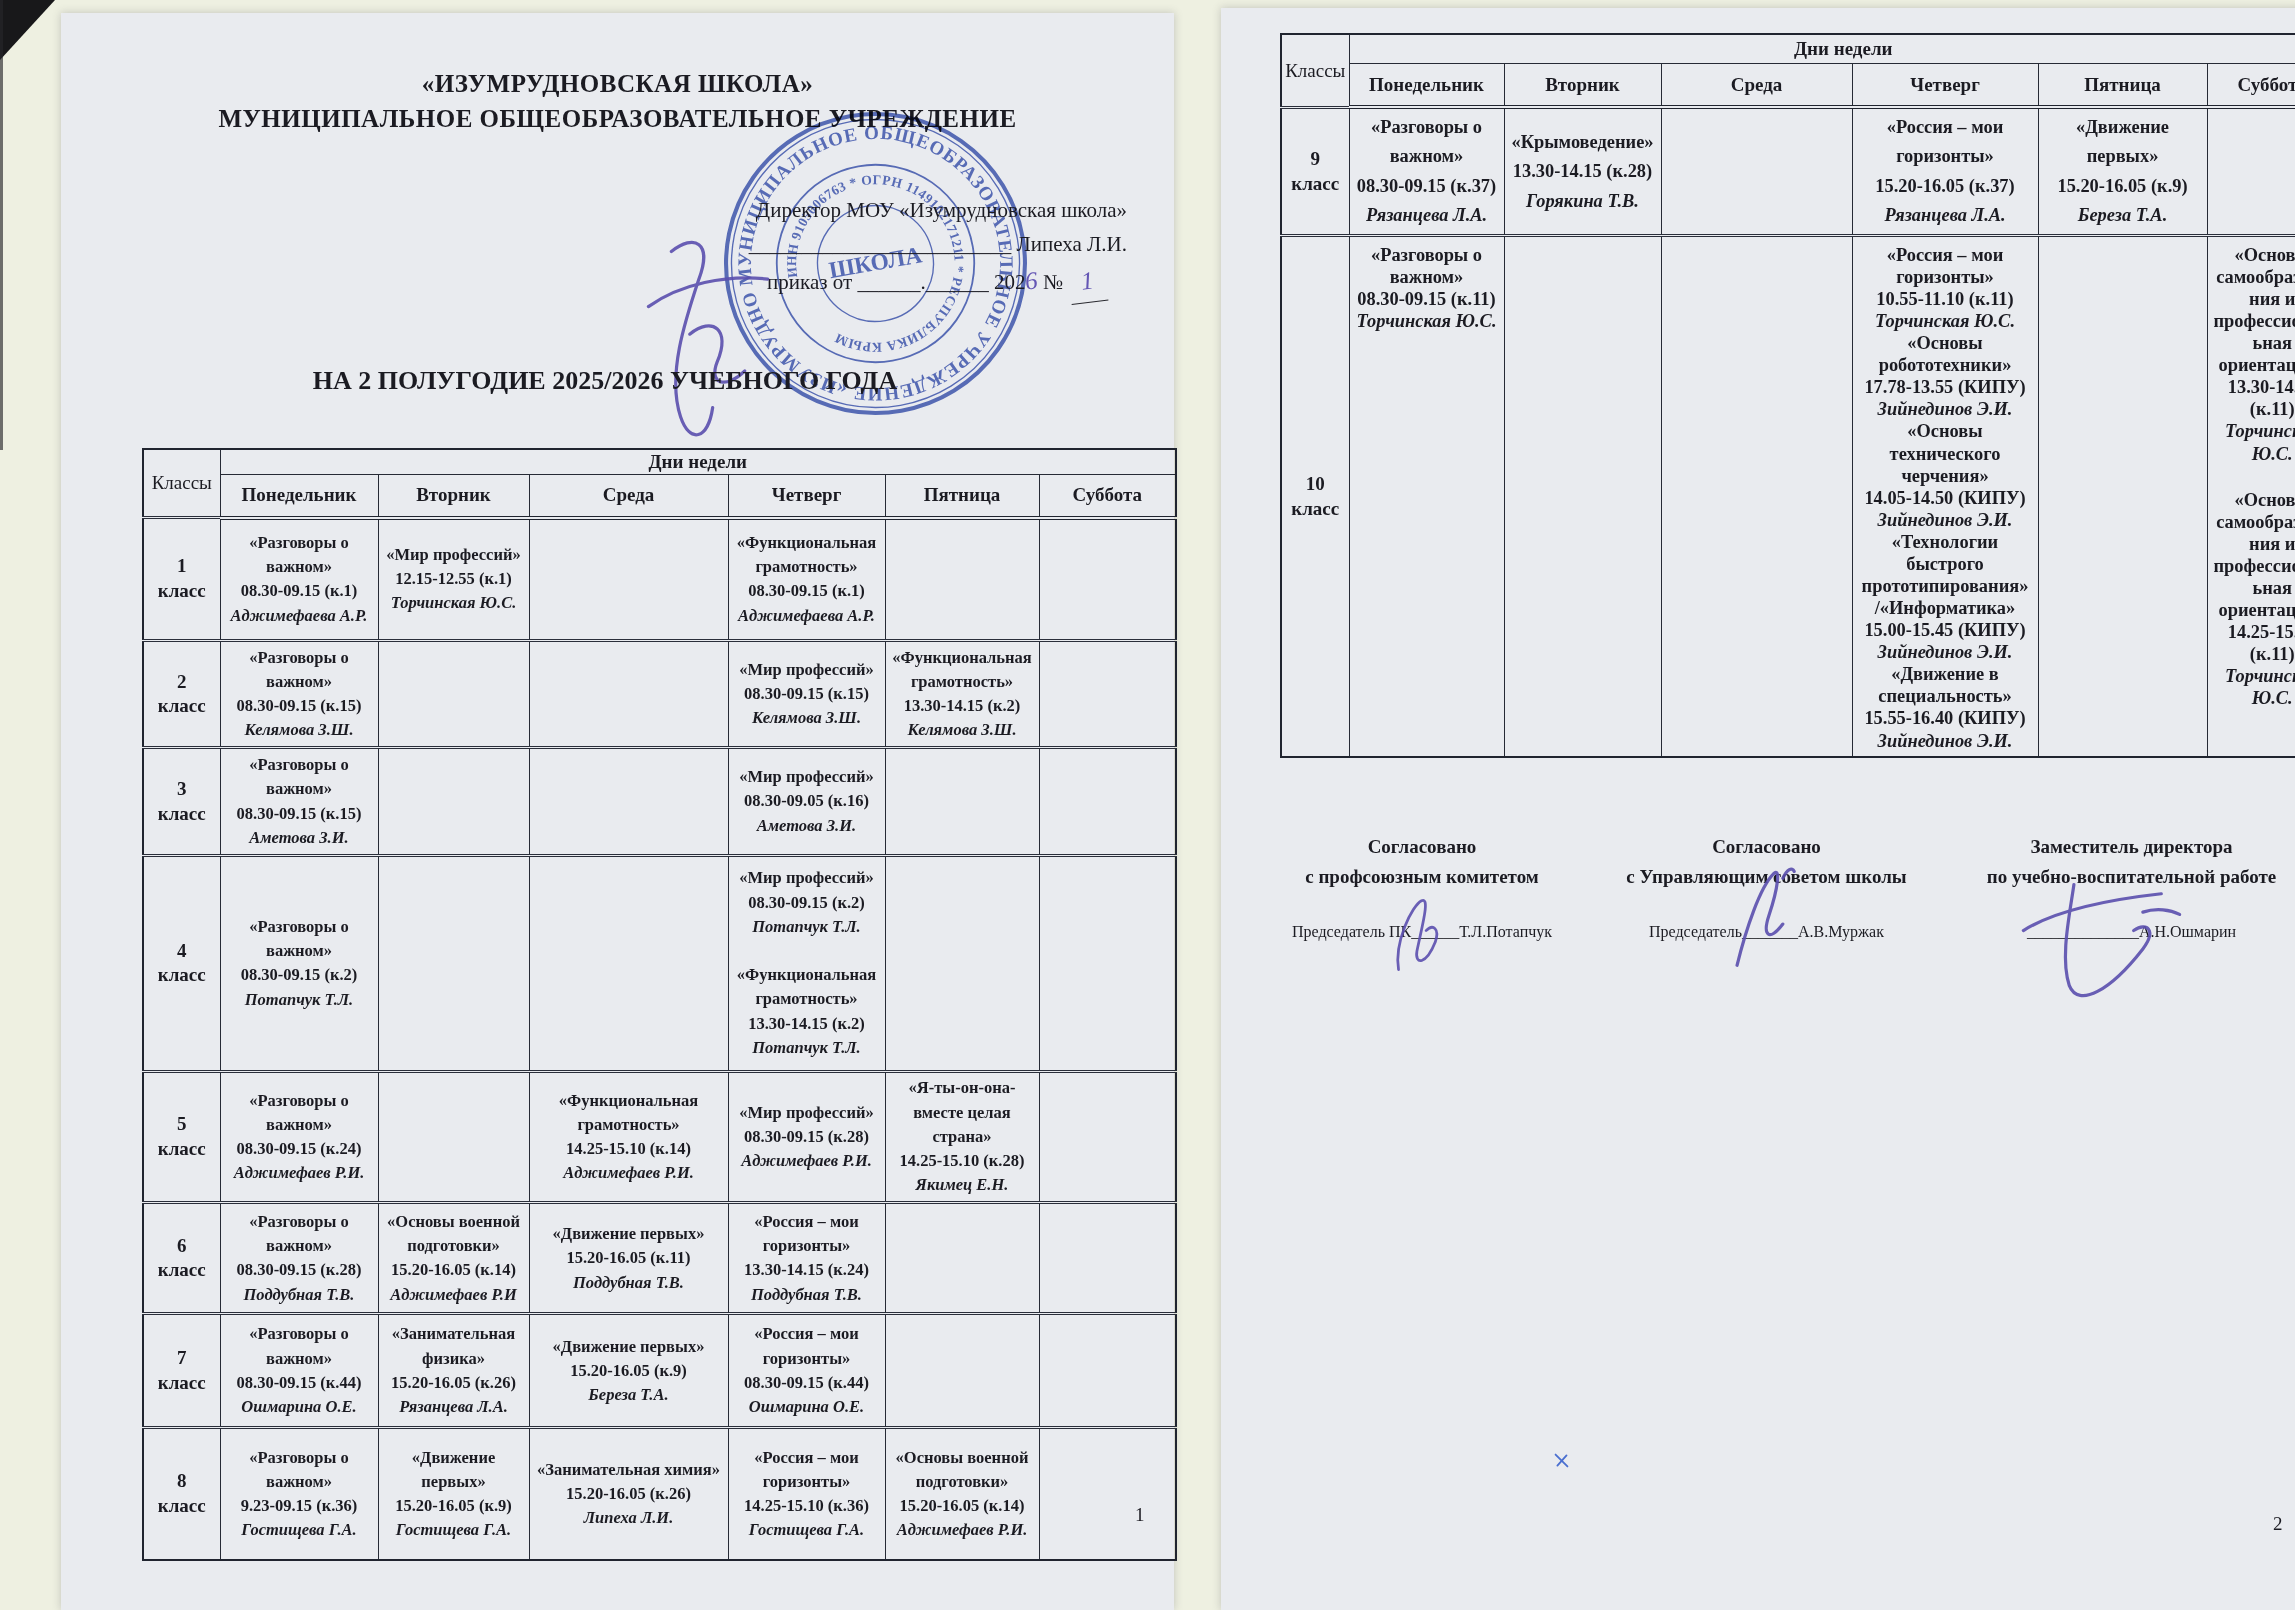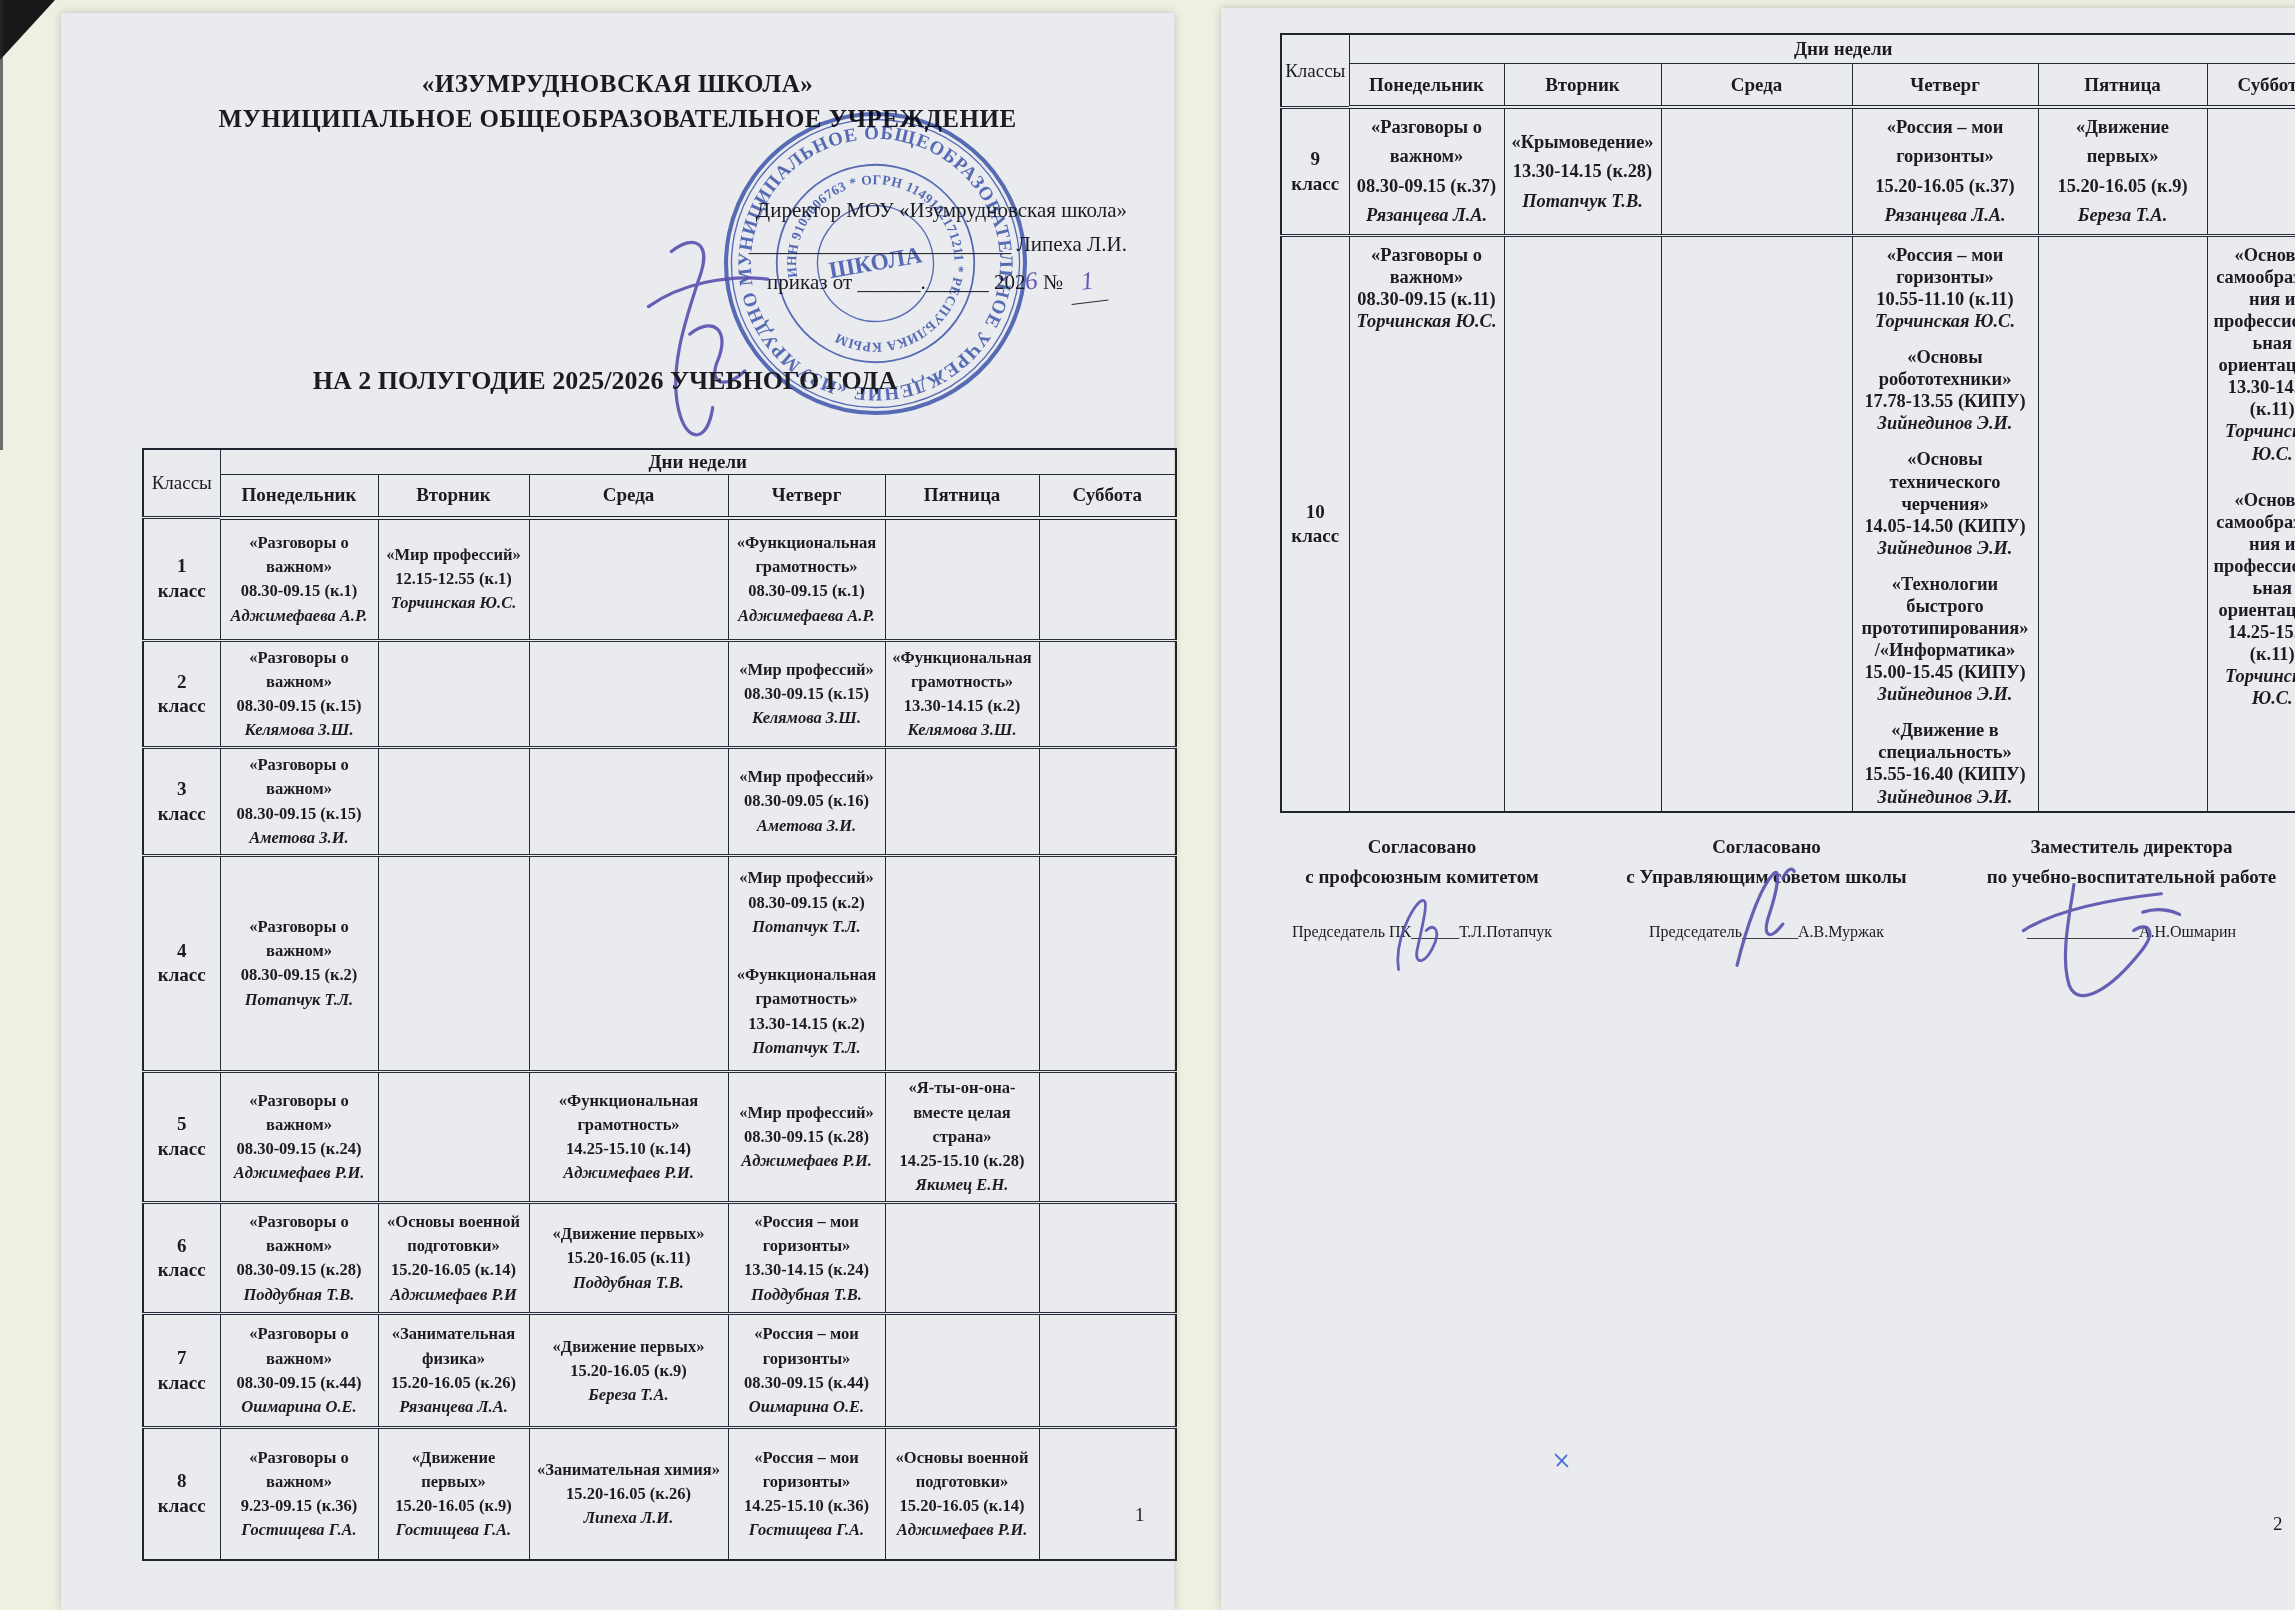--- a/index.html
+++ b/index.html
@@ -46,21 +46,21 @@
   #t1 .hr1{height:21px}#t1 .hr2{height:43px}
   #t2 .hr1{height:29px}#t2 .hr2{height:44px}
   .klass-h{font-size:19px;font-weight:normal;}
   .class-cell{text-align:center;vertical-align:middle;font-size:19px;font-weight:bold;line-height:1.3;}
   .cell{font-size:16.5px;font-weight:bold;text-align:center;vertical-align:middle;
         line-height:1.47;padding:3.7px 4.6px;overflow-wrap:anywhere;}
   #t2 .cell{font-size:18.4px;line-height:1.6;}
   #t2 tr.tall .cell{vertical-align:top;line-height:1.2;padding-top:6.4px;}
   .l-teacher{font-style:italic;}
   .entry + .entry{margin-top:24px;}
-  .compact .entry + .entry{margin-top:14px;}
+  .compact .entry + .entry{margin-top:0;}
 
   
   .signoff{position:absolute;left:54px;top:824px;width:1024px;display:flex;justify-content:space-between;}
   .so-col{position:relative;text-align:center;}
   .so-col .l1,.so-col .l2{font-size:19px;font-weight:bold;line-height:1.55;}
   .so-col .l3{font-size:16px;margin-top:32px;white-space:nowrap;}
   .so1{width:294px;} .so2{width:335px;} .so3{width:335px;}
 
   .pn{position:absolute;font-size:19px;}
   #pn1{left:1074px;top:1491px;}
@@ -452,21 +452,21 @@
             <div class="entry">
               <div class="l-title">«Разговоры о важном»</div>
               <div class="l-time">08.30-09.15 (к.37)</div>
               <div class="l-teacher">Рязанцева Л.А.</div>
             </div>
           </td>
           <td class="cell">
             <div class="entry">
               <div class="l-title">«Крымоведение»</div>
               <div class="l-time">13.30-14.15 (к.28)</div>
-              <div class="l-teacher">Потапчук Т.В.</div>
+              <div class="l-teacher">Горякина Т.В.</div>
             </div>
           </td>
           <td class="cell"></td>
           <td class="cell">
             <div class="entry">
               <div class="l-title">«Россия – мои горизонты»</div>
               <div class="l-time">15.20-16.05 (к.37)</div>
               <div class="l-teacher">Рязанцева Л.А.</div>
             </div>
           </td>

